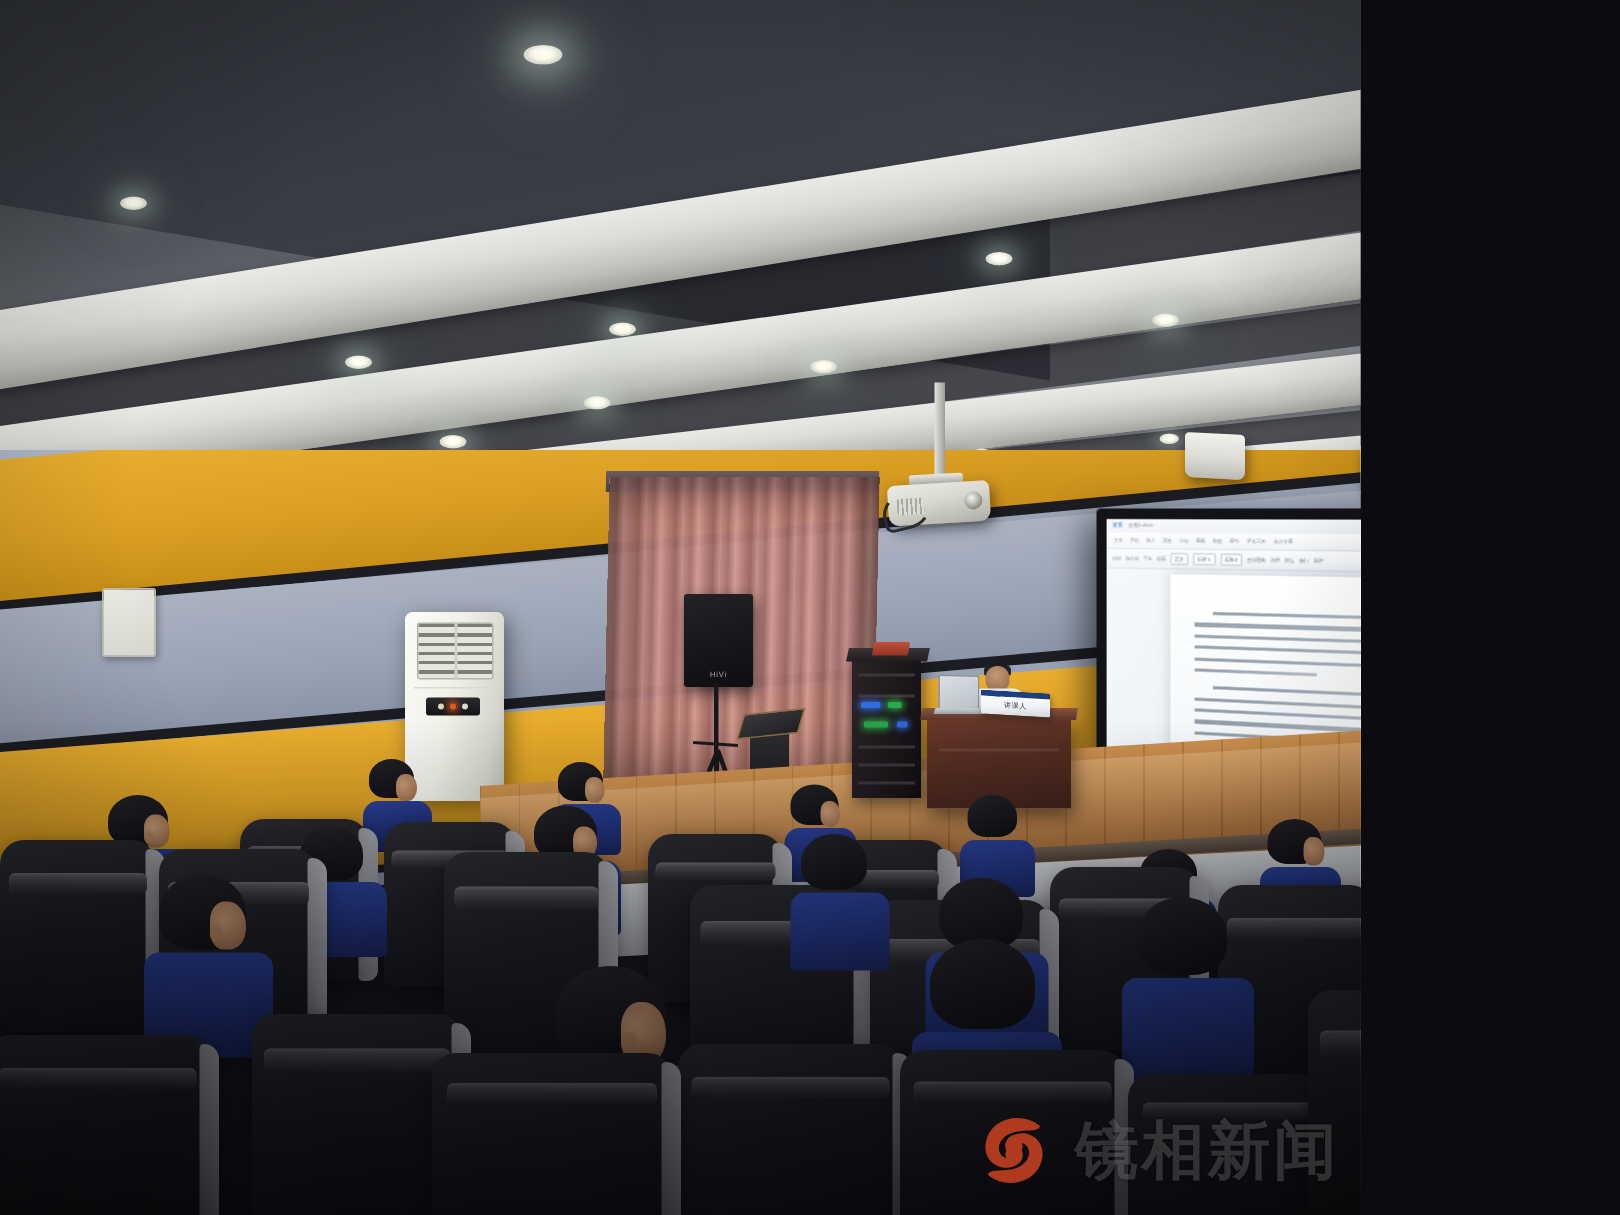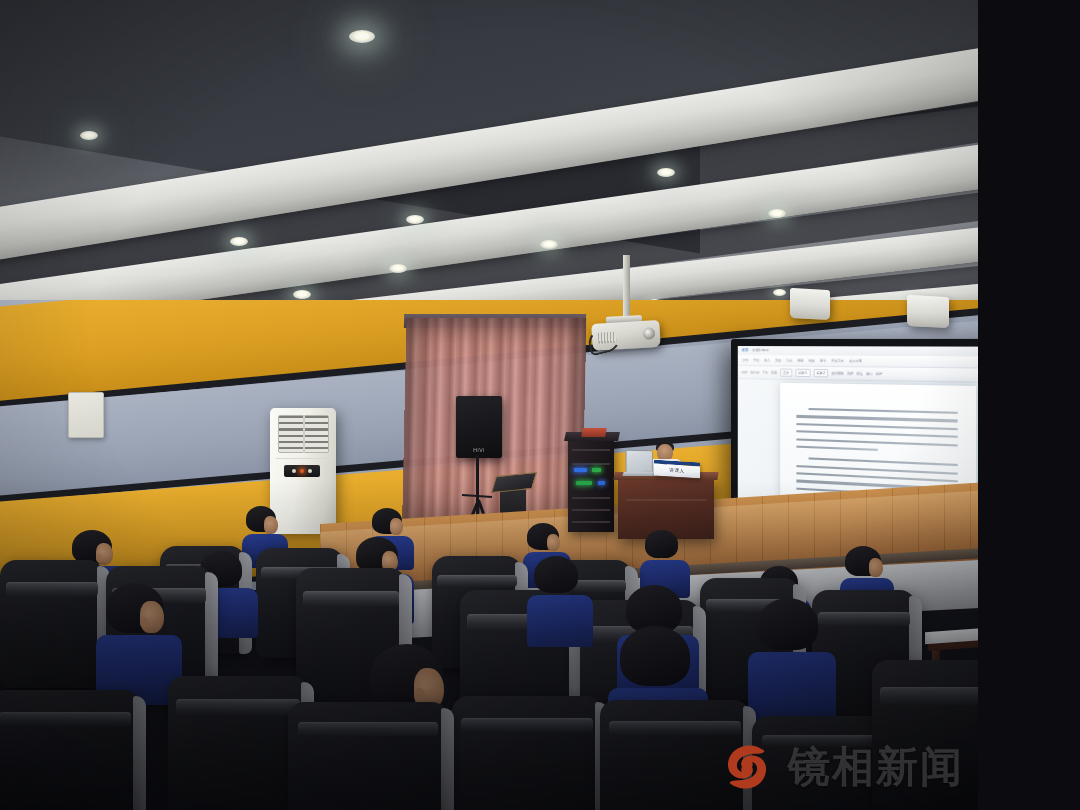--- a/index.html
+++ b/index.html
@@ -5,21 +5,21 @@
 <style>
   * { box-sizing: border-box; margin: 0; padding: 0; }
   html, body {
     width: 1080px; height: 810px;
     background: #0b0b10;
     font-family: "Liberation Sans", sans-serif;
     overflow: hidden;
   }
   #scene {
     position: relative;
-    width: 978px; height: 810px;
+    width: 907px; height: 810px;
     overflow: hidden;
     background: #15161c;
   }
 
   
   .ceiling {
     position: absolute; left: 0; top: 0;
     width: 1080px; height: 330px;
     background: linear-gradient(170deg, #3a3c41 0%, #4a4d53 25%, #6e7177 55%, #8d9096 80%, #a6a9af 100%);
     overflow: hidden;

